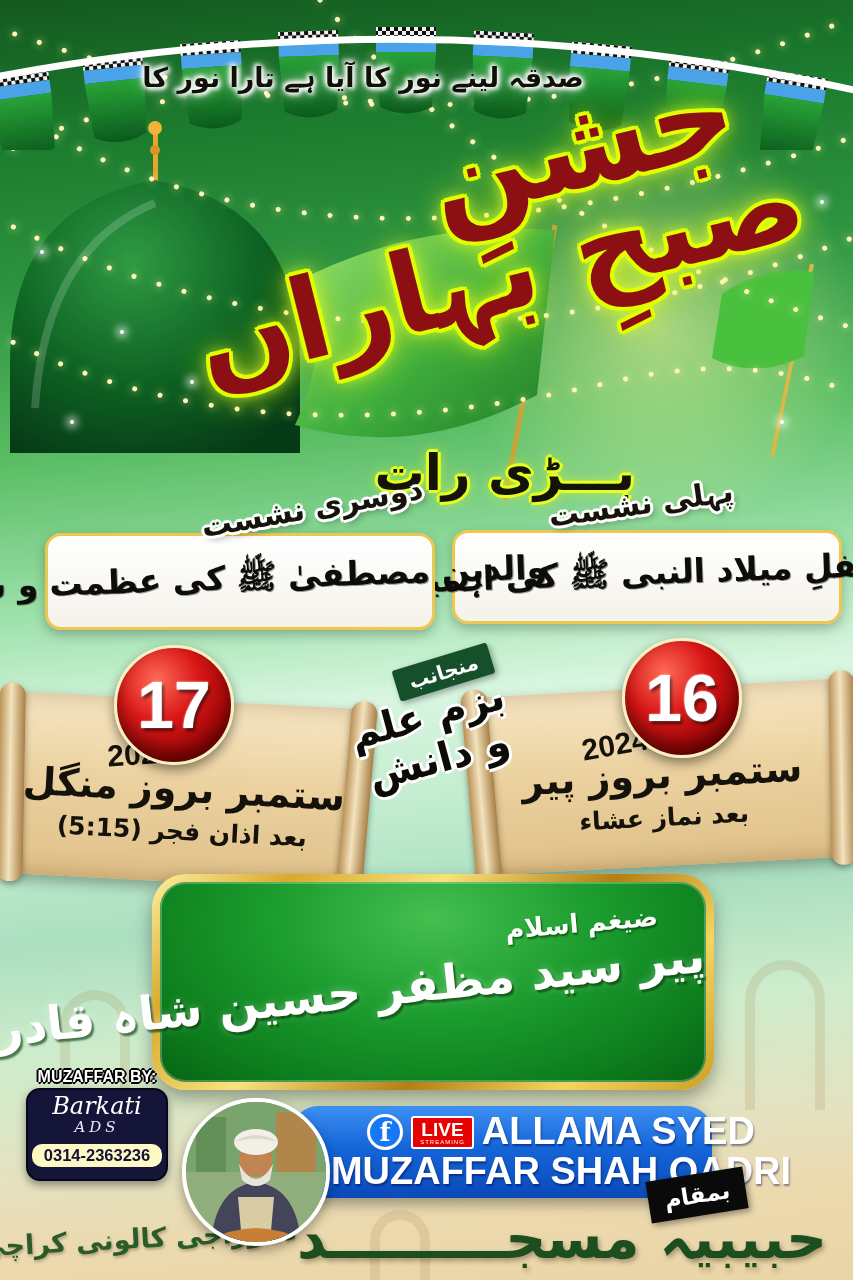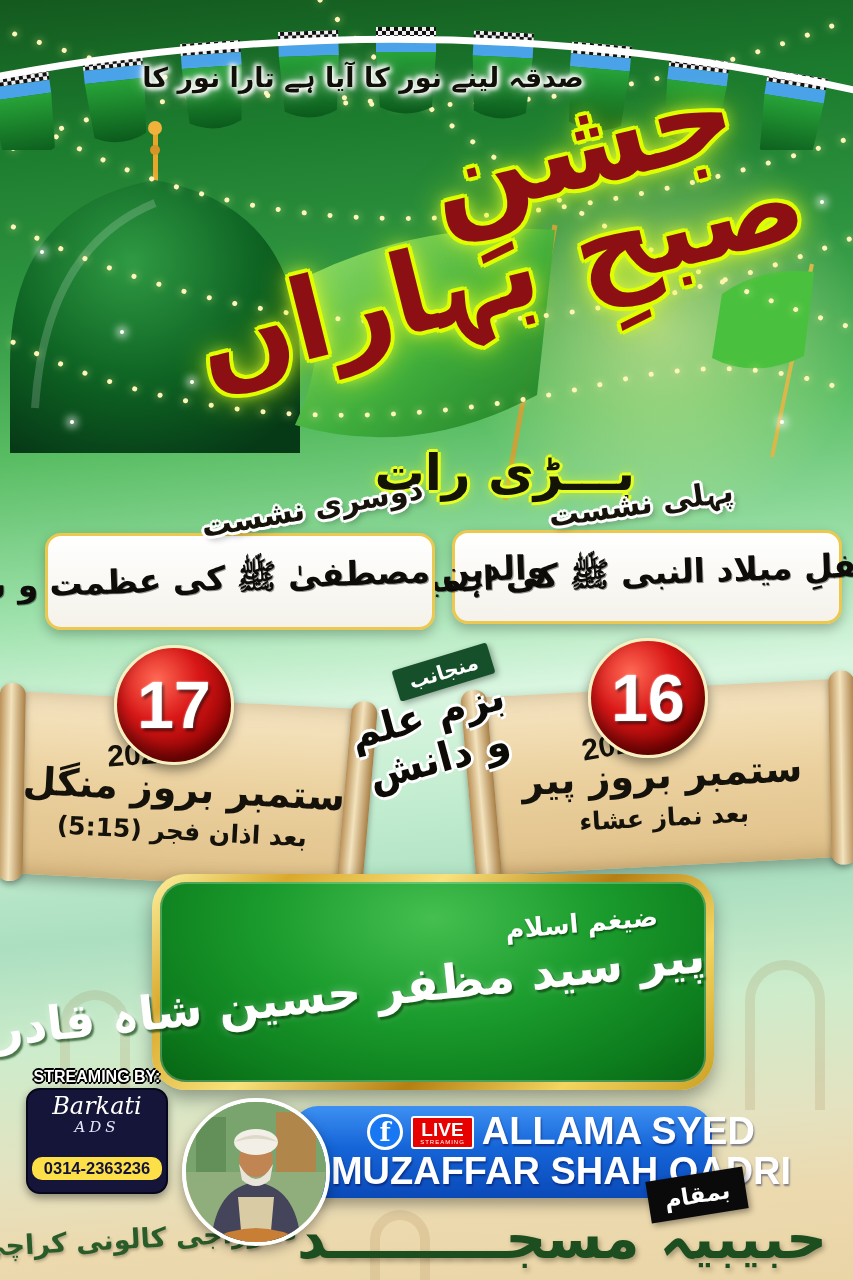--- a/index.html
+++ b/index.html
@@ -67,21 +67,21 @@
   .scroll .mw{font-size:38px;font-weight:bold;direction:rtl;line-height:1.25;white-space:nowrap;}
   .scroll .time{font-size:25px;font-weight:bold;direction:rtl;margin-top:4px;}
   .scroll-right{left:478px;top:688px;width:368px;height:178px;transform:rotate(-3deg);}
   .scroll-left{left:8px;top:700px;width:352px;height:182px;transform:rotate(3deg);}
   .day-circle{z-index:8;width:120px;height:120px;border-radius:50%;
     background:radial-gradient(circle at 35% 28%,#ff6a55 0%,#d81717 38%,#9a0505 72%,#650101 100%);
     border:3px solid #f7f0c0;box-shadow:0 5px 12px rgba(0,0,0,.45),inset 0 -10px 16px rgba(0,0,0,.4);
     display:flex;align-items:center;justify-content:center;
     font-family:"Liberation Sans",sans-serif;font-size:66px;font-weight:bold;color:#fff;
     text-shadow:2px 3px 3px rgba(0,0,0,.55),0 0 2px #fff;}
-  .circle-16{left:588px;top:638px;}
+  .circle-16{left:622px;top:638px;}
   .circle-17{left:114px;top:645px;}
 
   
   .organizer-tag{left:394px;top:656px;z-index:7;background:#16502a;color:#fff;
     font-size:20px;font-weight:bold;direction:rtl;padding:4px 14px;border-radius:3px;
     transform:rotate(-17deg);box-shadow:2px 3px 6px rgba(0,0,0,.35);}
   .organizer-name{left:338px;top:692px;width:190px;z-index:6;text-align:center;
     font-size:40px;font-weight:bold;color:#0c0b06;direction:rtl;line-height:1.12;
     transform:rotate(-15deg);
     text-shadow:3px 0 #fff,-3px 0 #fff,0 3px #fff,0 -3px #fff,2px 2px #fff,-2px -2px #fff;}
@@ -109,21 +109,21 @@
   .designer{left:26px;top:1068px;width:142px;z-index:8;text-align:center;}
   .designer .head{font-family:"Liberation Sans",sans-serif;font-size:16px;font-weight:bold;
     color:#fff;text-shadow:2px 0 #000,-2px 0 #000,0 2px #000,0 -2px #000,1px 1px #000,
       -1px -1px #000;}
   .designer .card{margin-top:2px;background:#15153a;border:2px solid #06061c;
     border-radius:14px;padding:4px 4px 12px;box-shadow:0 4px 8px rgba(0,0,0,.4);}
   .designer .name{font-family:"DejaVu Serif",serif;font-style:italic;font-size:24px;
     color:#fff;line-height:1;}
   .designer .ads{font-family:"DejaVu Serif",serif;font-style:italic;font-size:15px;
     color:#e8e8ff;letter-spacing:4px;line-height:1.2;}
-  .designer .phone{margin-top:21px;background:#fde047;border-radius:10px;color:#12123a;
+  .designer .phone{margin-top:8px;background:#fef9c3;border-radius:10px;color:#12123a;
     font-family:"Liberation Sans",sans-serif;font-weight:bold;font-size:16.5px;
     padding:2px 0;}
 
   
   .photo{left:182px;top:1098px;width:148px;height:148px;border-radius:50%;z-index:9;
     border:4px solid #fff;box-shadow:0 5px 12px rgba(0,0,0,.35);overflow:hidden;}
   .live-banner{left:292px;top:1106px;width:420px;height:92px;z-index:8;border-radius:26px;
     background:linear-gradient(180deg,#3d90f2 0%,#1565d8 45%,#0a49b8 100%);
     box-shadow:0 6px 14px rgba(0,0,0,.35);display:flex;flex-direction:column;
     justify-content:center;align-items:center;padding-left:118px;color:#fff;}
@@ -312,21 +312,21 @@
       <div class="honorific">ضیغم اسلام</div>
       <div class="speaker-name">پیر سید مظفر حسین شاہ قادری</div>
     </div>
   </div>
 
   <div class="abs arch" style="left:60px;top:990px;width:70px;height:120px;"></div>
   <div class="abs arch" style="left:745px;top:960px;width:80px;height:150px;"></div>
   <div class="abs arch" style="left:370px;top:1210px;width:60px;height:70px;"></div>
 
   <div class="abs designer">
-    <div class="head">STREAMING BY:</div>
+    <div class="head">MUZAFFAR BY:</div>
     <div class="card">
       <div class="name">Barkati</div>
       <div class="ads">ADS</div>
       <div class="phone">0314-2363236</div>
     </div>
   </div>
 
   <div class="abs photo">
     <svg width="140" height="140" viewBox="0 0 140 140">
       <rect width="140" height="140" fill="#8fae7c"></rect>

